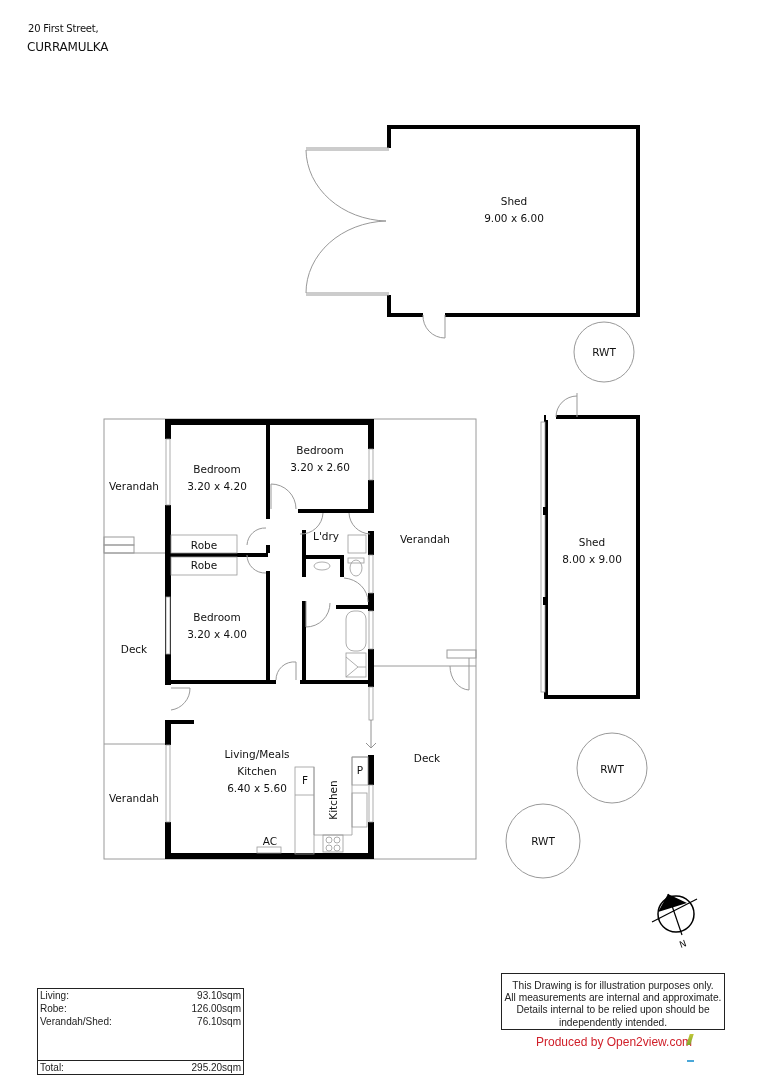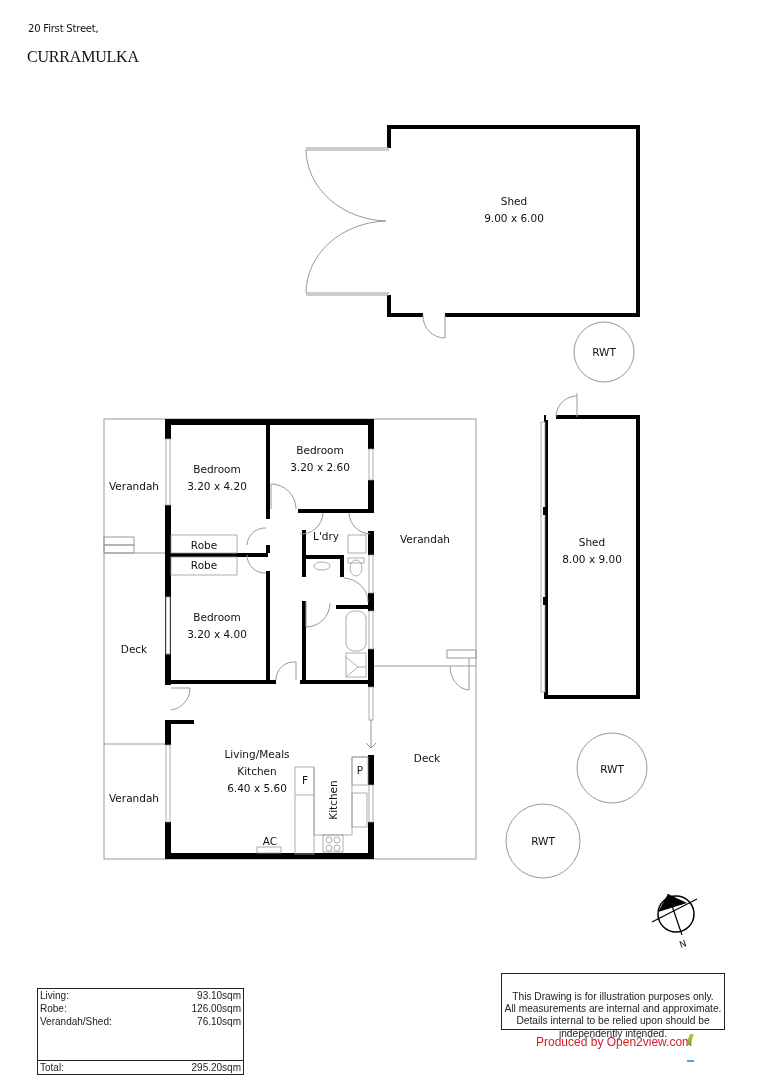--- a/index.html
+++ b/index.html
@@ -1,24 +1,24 @@
 <!DOCTYPE html>
 <html><head>
 <meta charset="utf-8">
 <style>
   html, body { margin: 0; padding: 0; background: #ffffff; }
   body { width: 764px; height: 1080px; position: relative; overflow: hidden; font-family: "DejaVu Sans", sans-serif; color: #111; }
   .addr1 { position: absolute; left: 28px; top: 23px; font-size: 10px; letter-spacing: -0.2px; }
-  .addr2 { position: absolute; left: 27px; top: 48px; font-size: 16px; letter-spacing: -0.2px; font-family: Liberation Serif, serif; }
+  .addr2 { position: absolute; left: 27px; top: 40px; font-size: 12px; letter-spacing: -0.2px; }
   svg.plan { position: absolute; left: 0; top: 0; }
   svg text { font-family: "DejaVu Sans", sans-serif; fill: #111; }
   .area-table { position: absolute; left: 37px; top: 988px; width: 205px; border: 1.5px solid #222; font-family: "Liberation Sans", sans-serif; font-size: 10px; color:#222; }
   .area-row { display: flex; justify-content: space-between; padding: 0 2px; height: 13px; line-height: 13px; gap: 48px; }
   .area-row.total { border-top: 1.5px solid #222; margin-top: 32px; }
-  .disclaimer { position: absolute; left: 501px; top: 973px; width: 224px; height: 57px; border: 1.5px solid #222; font-family: "Liberation Sans", sans-serif; font-size: 10.2px; line-height: 12.2px; text-align: center; color:#222; box-sizing: border-box; padding-top: 17px; }
+  .disclaimer { position: absolute; left: 501px; top: 973px; width: 224px; height: 57px; border: 1.5px solid #222; font-family: "Liberation Sans", sans-serif; font-size: 10.2px; line-height: 12.2px; text-align: center; color:#222; box-sizing: border-box; padding-top: 6px; }
   .disclaimer div { white-space: nowrap; }
   .producer { position: absolute; left: 536px; top: 1035px; font-family: "Liberation Sans", sans-serif; font-size: 12px; color: #d0202a; }
   .leaf { position:absolute; left: 688px; top: 1034px; width: 4px; height: 11px; background: linear-gradient(160deg, #c6c83a, #7aa82a); transform: skewX(-18deg); }
   .tick { position:absolute; left: 687px; top: 1060px; width: 7px; height: 2px; background: #4aa7d8; }
 </style>
 </head>
 <body>
 
 <div class="addr1">20 First Street,</div>
 <div class="addr2">CURRAMULKA</div>

